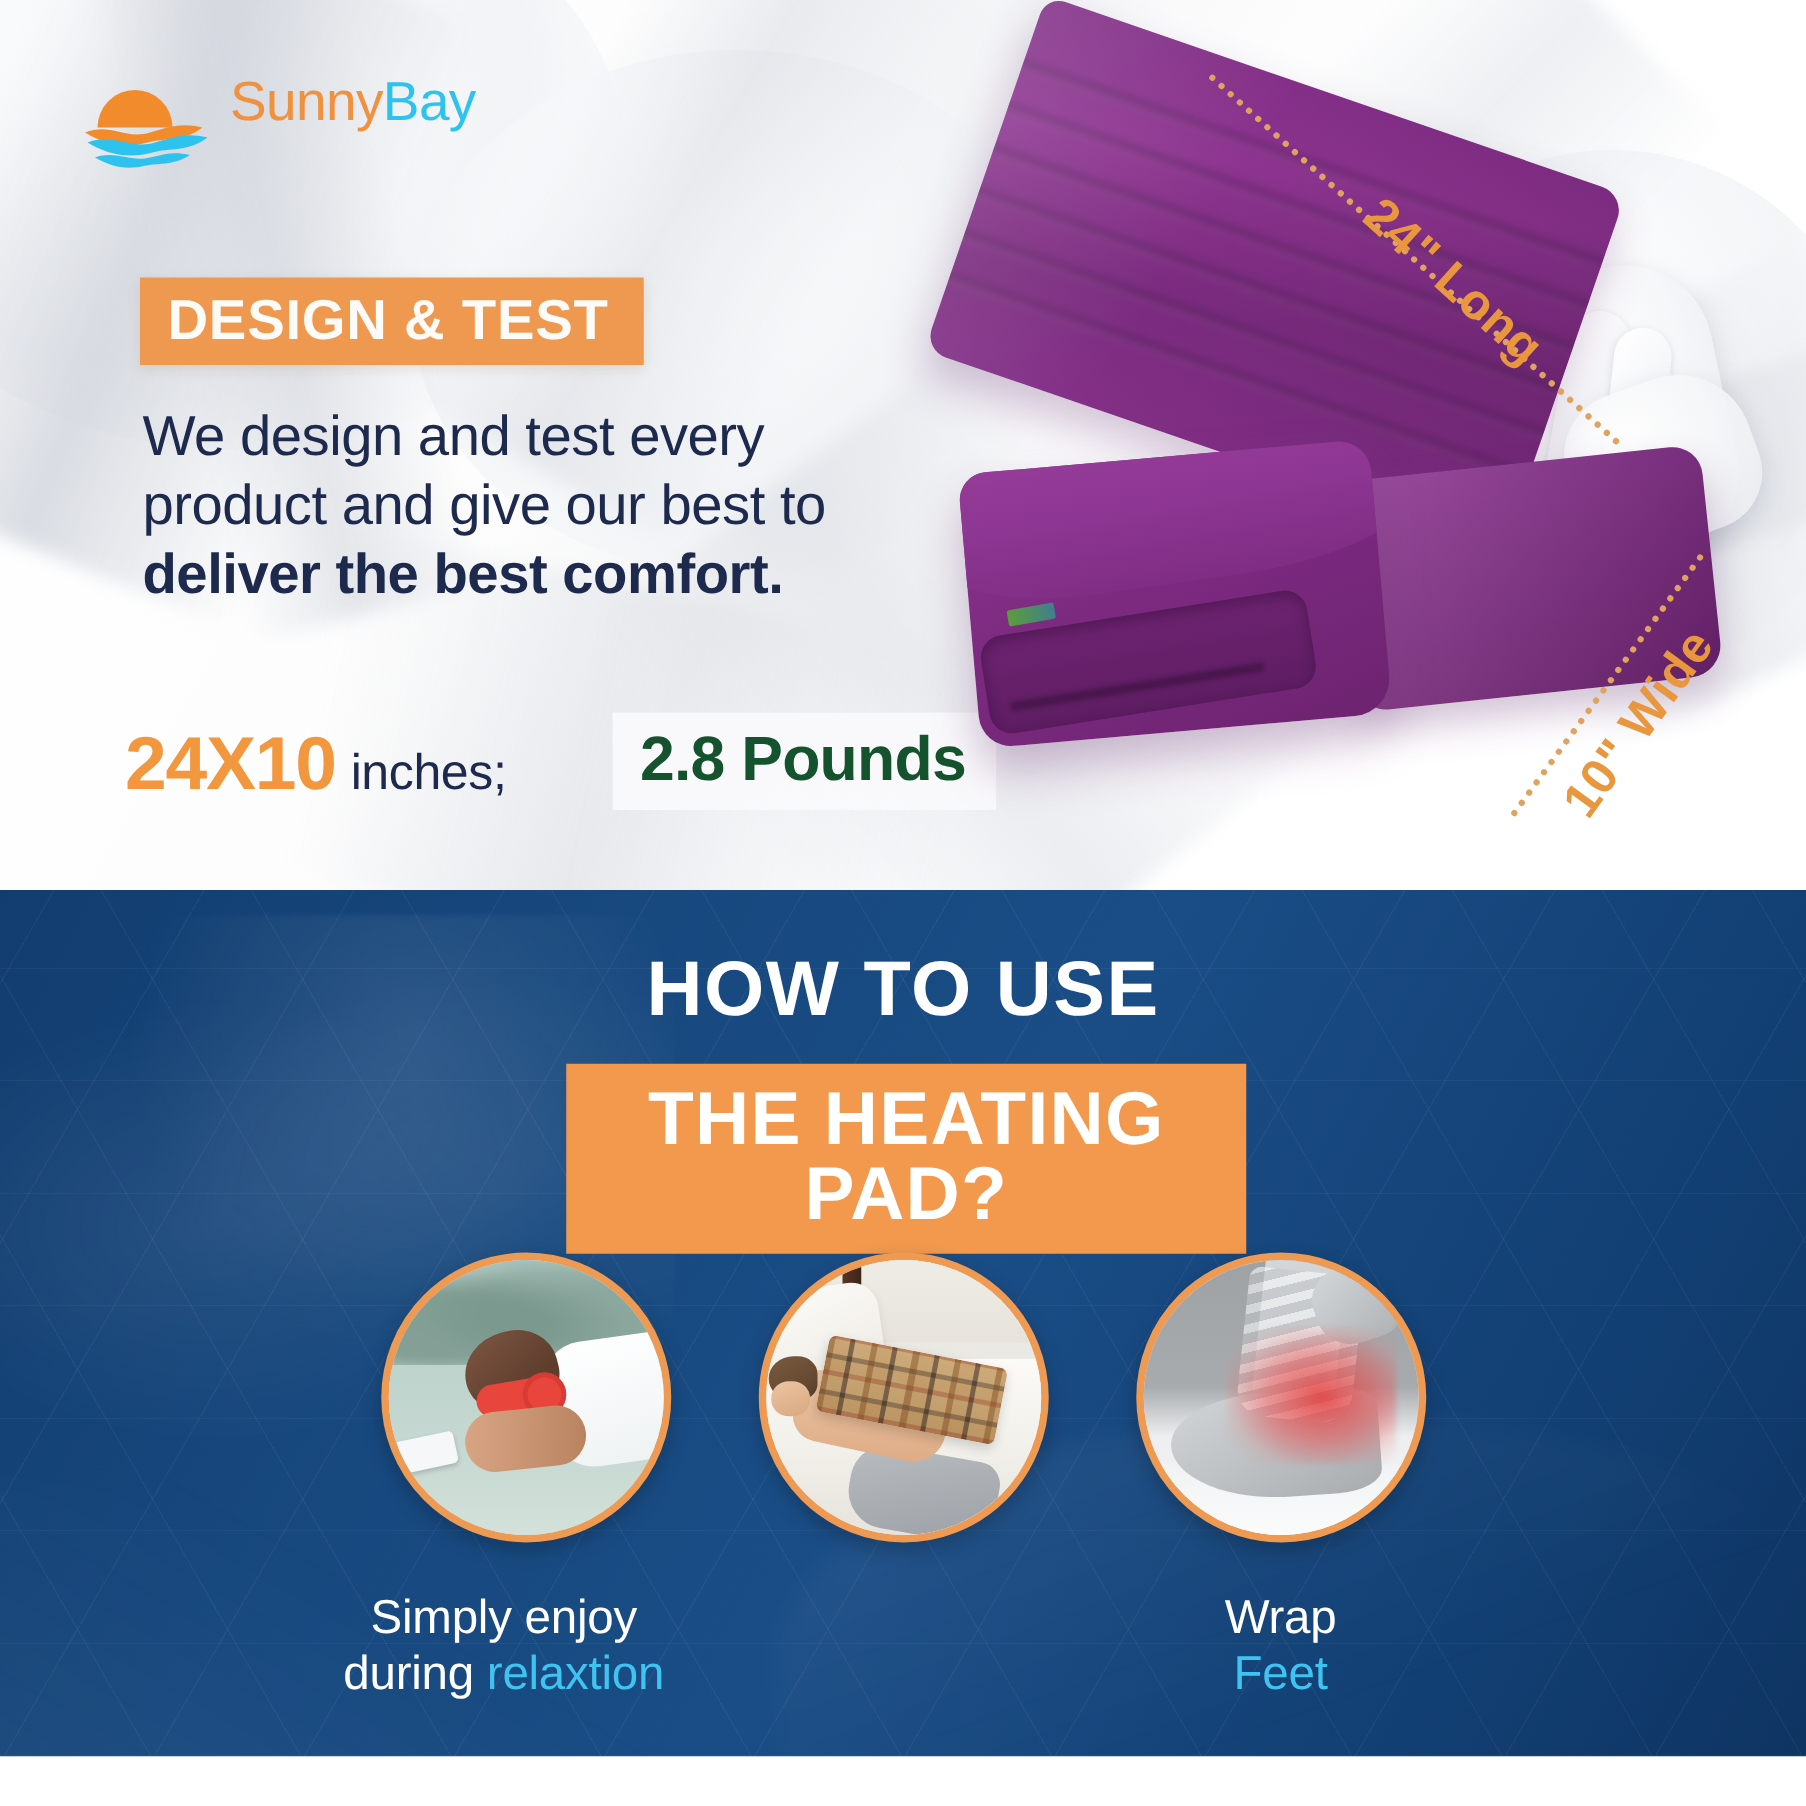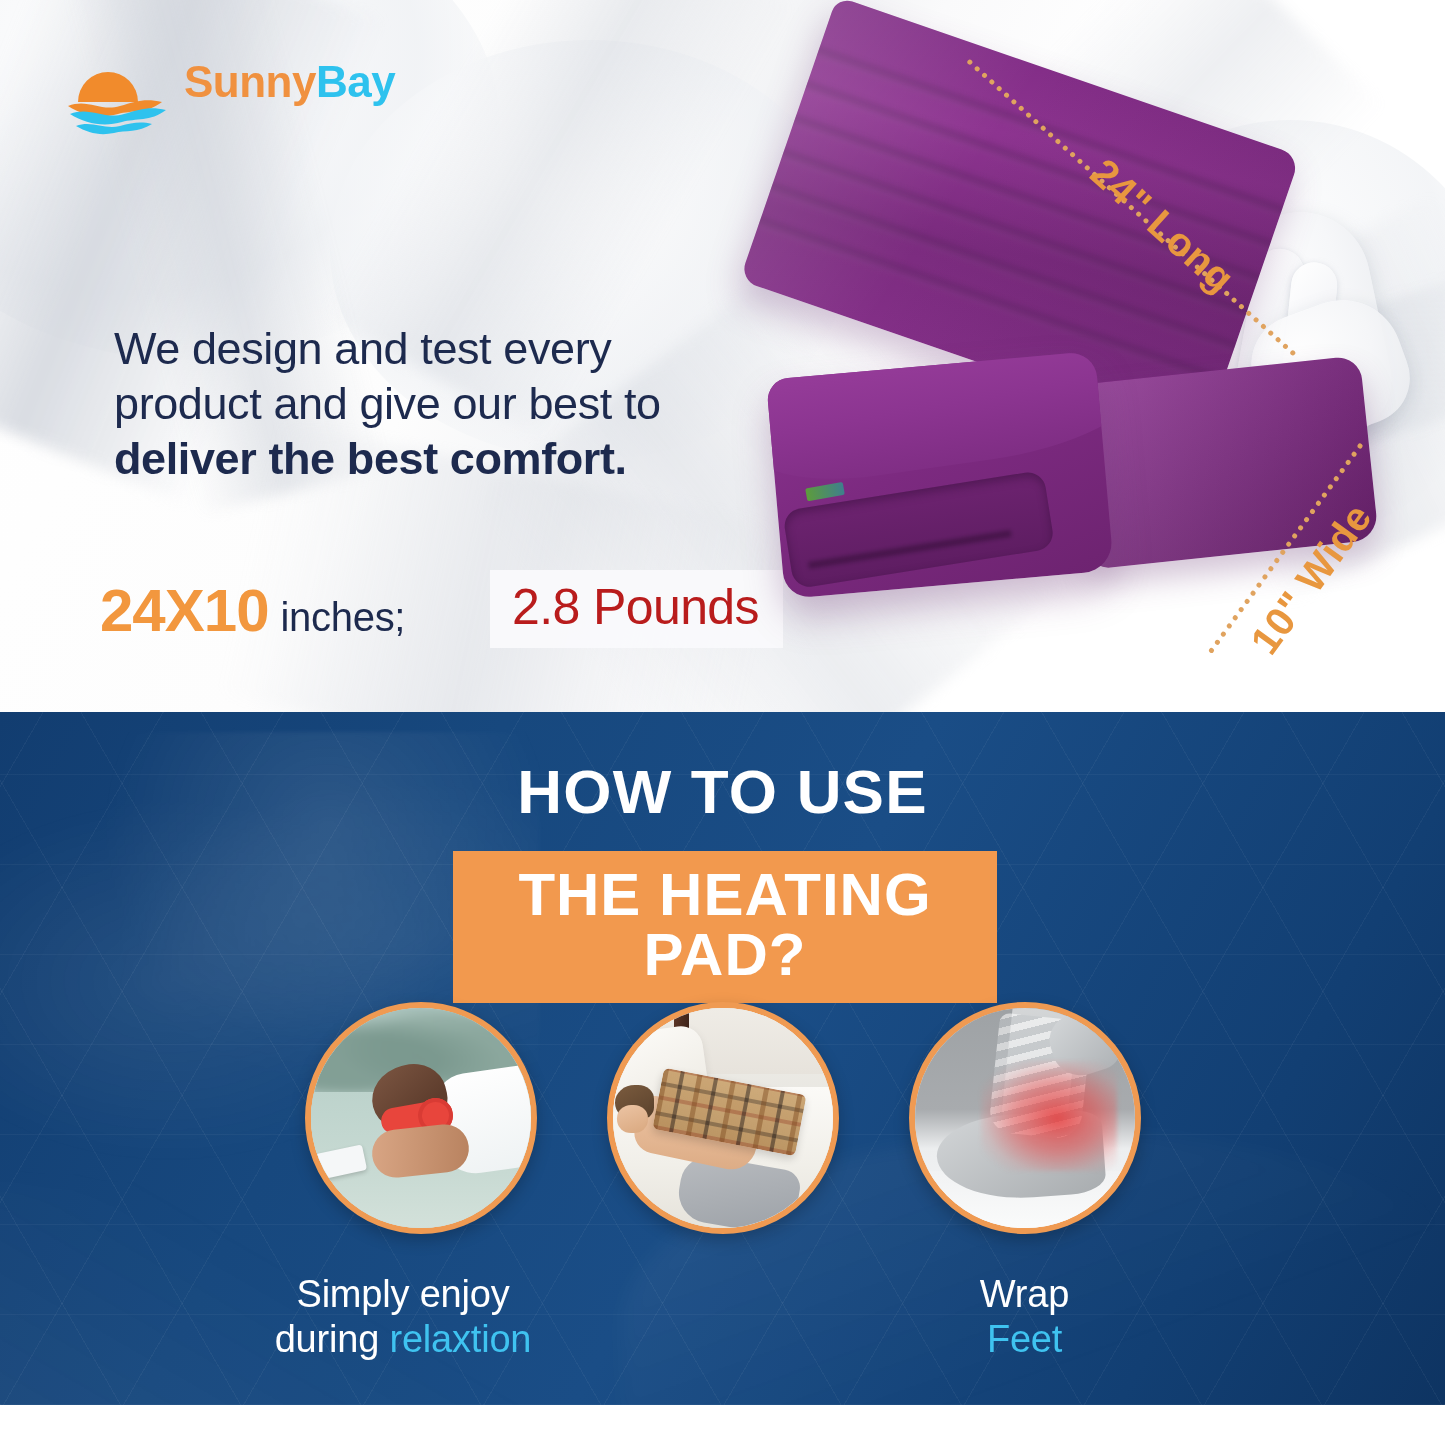--- a/index.html
+++ b/index.html
@@ -63,21 +63,21 @@
   .fg2{ left:1286px; top:262px; width:46px; height:146px; transform:rotate(6deg); }
   .shadow-sweep{
     position:absolute; left:1290px; top:300px; width:220px; height:130px;
     background:linear-gradient(100deg, rgba(214,218,224,.9), rgba(240,241,244,0));
     transform:rotate(-18deg); filter:blur(6px);
   }
 
   
   .logo{ position:absolute; left:66px; top:52px; width:320px; height:92px; }
   .logo-mark{ position:absolute; left:0; top:2px; width:112px; height:82px; }
-  .logo-text{ position:absolute; left:118px; top:8px; font-size:44px; font-weight:bold; letter-spacing:-.5px; line-height:1; }
+  .logo-text{ position:absolute; left:118px; top:8px; font-size:44px; font-weight:normal; letter-spacing:-.5px; line-height:1; }
   .logo-sunny{ color:#f0913f; }
   .logo-bay{ color:#2ec2ee; }
 
   
   .design-banner{
     position:absolute; left:112px; top:222px;
     background:#ef9850;
     padding:11px 28px 14px 22px;
     box-shadow:0 3px 9px rgba(160,120,80,.18);
   }
@@ -94,21 +94,21 @@
 
   
   .dims{ position:absolute; left:100px; top:576px; height:66px; }
   .dims-num{ color:#f2973e; font-size:60px; font-weight:bold; letter-spacing:-1px; vertical-align:baseline; }
   .dims-unit{ color:#1d2a4e; font-size:40px; letter-spacing:-.3px; padding-left:12px; }
   .weight-box{
     position:absolute; left:490px; top:570px;
     background:rgba(250,250,252,.93);
     padding:8px 24px 12px 22px;
   }
-  .weight-box span{ color:#b91c1c; font-size:50px; font-weight:normal; letter-spacing:-.6px; }
+  .weight-box span{ color:#14532d; font-size:50px; font-weight:bold; letter-spacing:-.6px; }
 
   
   .product{ position:absolute; left:735px; top:40px; width:700px; height:650px; }
 
   .pad-flat{
     position:absolute; left:40px; top:28px; width:490px; height:300px;
     transform:rotate(19deg);
     transform-origin:center;
     background:linear-gradient(172deg,#7f2b84 0%,#8d3490 28%,#7a2b7e 60%,#87318b 100%);
     border-radius:16px 20px 22px 18px;
@@ -442,20 +442,23 @@
   <div class="logo">
     <svg class="logo-mark" viewBox="0 0 112 82">
       <path d="M12 48 A30 30 0 0 1 72 48 Z" fill="#f18b2c"></path>
       <path d="M2 52 C22 44 34 58 54 52 C70 47 80 44 96 48 C80 60 66 56 52 60 C34 65 18 62 2 52 Z" fill="#f18b2c"></path>
       <path d="M4 60 C24 52 38 66 58 60 C74 55 84 52 100 56 C84 68 70 64 56 68 C38 73 20 70 4 60 Z" fill="#2ec2ee"></path>
       <path d="M10 72 C26 66 38 76 54 72 C66 69 74 67 86 70 C72 79 60 76 48 79 C34 82 22 79 10 72 Z" fill="#2ec2ee"></path>
     </svg>
     <div class="logo-text"><span class="logo-sunny">Sunny</span><span class="logo-bay">Bay</span></div>
   </div>
 
+  <div class="design-banner">
+    <span>DESIGN &amp; TEST</span>
+  </div>
 
   <div class="para"><span>We design and test every product and give our best to </span><b>deliver the best comfort.</b></div>
 
   <div class="dims">
     <span class="dims-num">24X10</span><span class="dims-unit">inches;</span>
   </div>
   <div class="weight-box">
     <span>2.8 Pounds</span>
   </div>
 

